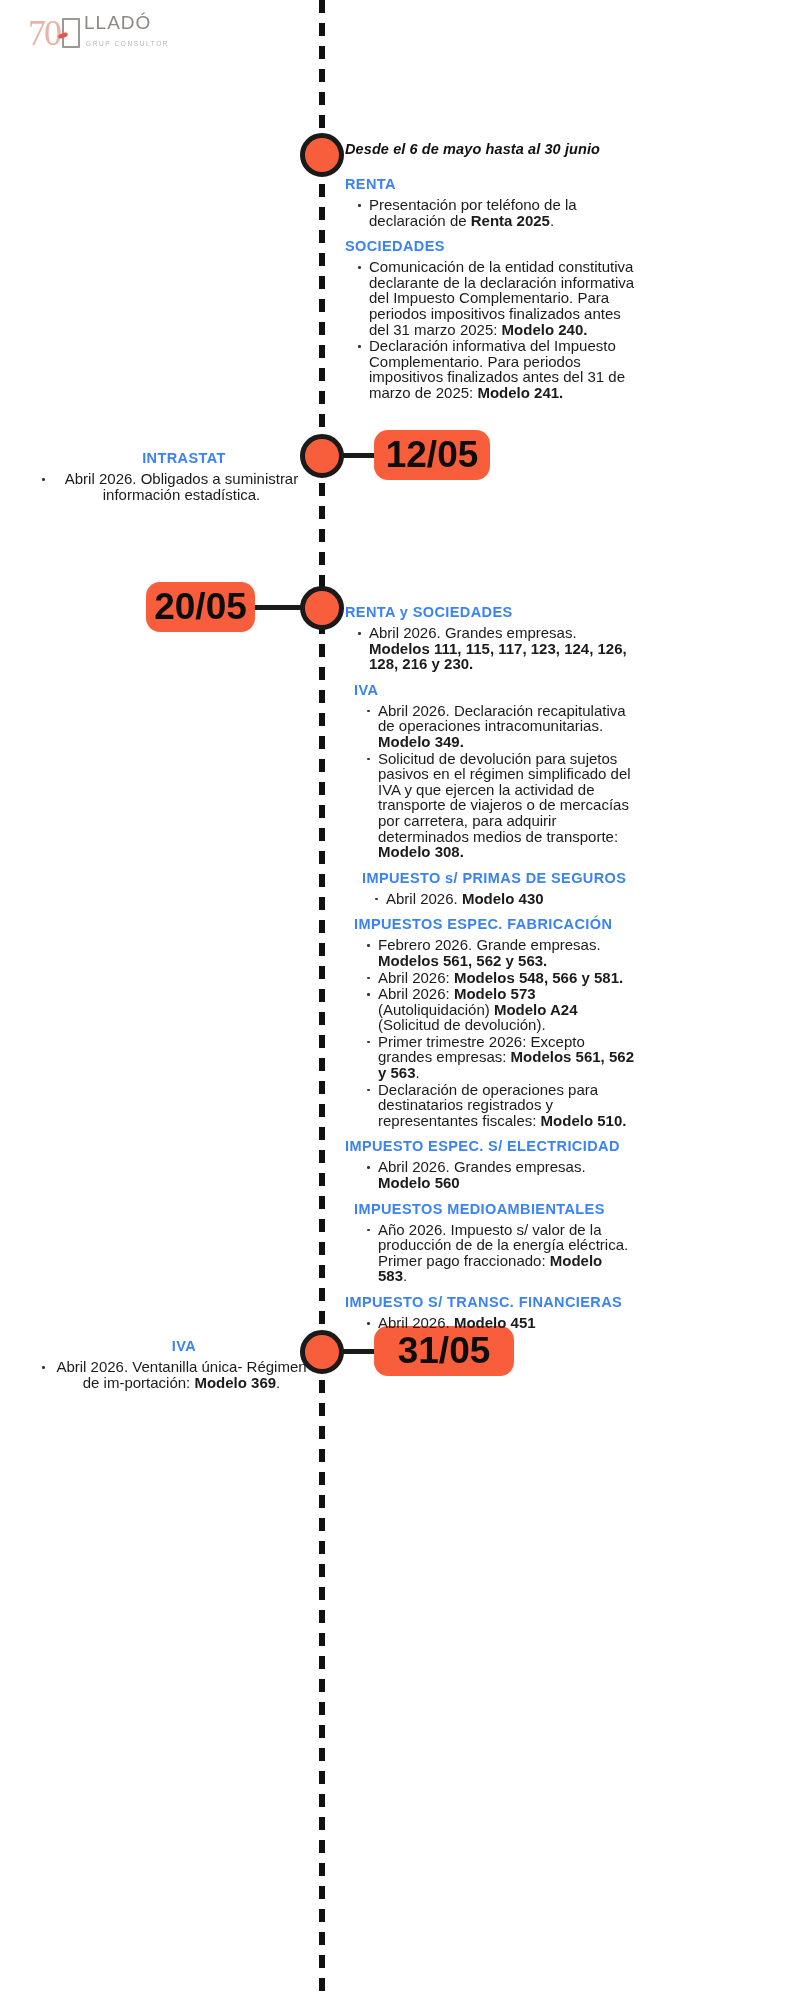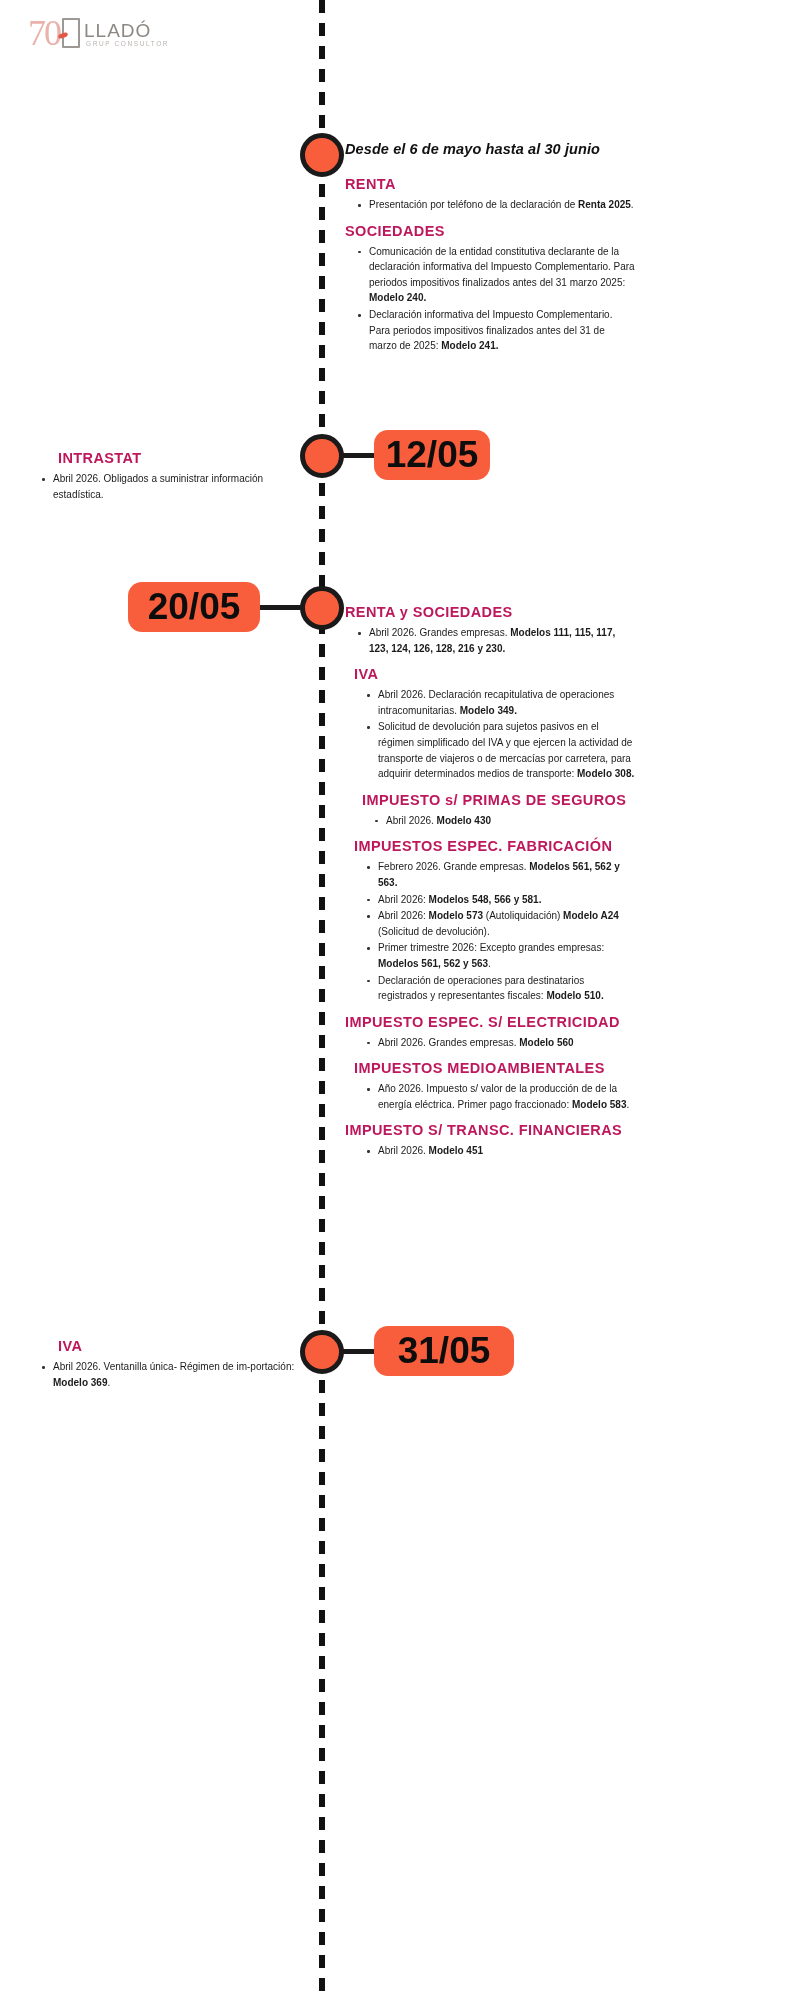--- a/index.html
+++ b/index.html
@@ -47,21 +47,21 @@
   .logo-dot {
     position: absolute;
     left: 30px; top: 23px;
     width: 10px; height: 5px;
     background: #e2594a;
     border-radius: 50%;
     transform: rotate(-20deg);
   }
   .logo-name {
     position: absolute;
-    left: 56px; top: 10px;
+    left: 56px; top: 2px;
     font-family: "Liberation Sans", sans-serif;
     font-size: 19px;
     letter-spacing: 1px;
     color: #8d8884;
   }
   .logo-sub {
     position: absolute;
     left: 58px; top: 30px;
     font-family: "Liberation Sans", sans-serif;
     font-size: 6.5px;
@@ -117,26 +117,26 @@
     color: #0d0d0d;
     letter-spacing: 0px;
   }
 
   
   .block {
     position: absolute;
     font-family: "Liberation Sans", sans-serif;
   }
   .block-right { left: 345px; width: 290px; }
-  .block-left  { width: 300px; text-align: left; }
+  .block-left  { width: 300px; text-align: center; }
 
   .heading {
     font-size: 14.5px;
     font-weight: bold;
-    color: #be185d;
+    color: #3b82f6;
     letter-spacing: 0.4px;
     line-height: 17px;
     margin-bottom: 4px;
   }
   .heading-main {
     font-size: 14.5px;
     font-weight: bold;
     color: #111111;
     letter-spacing: 0.1px;
     line-height: 18px;
@@ -144,21 +144,21 @@
   }
 
   ul.bullets {
     list-style: none;
     margin: 0 0 10px 0;
     padding: 0;
   }
   ul.bullets li {
     position: relative;
     padding-left: 15px;
-    font-size: 10px;
+    font-size: 15px;
     line-height: 15.6px;
     color: #1b1b1b;
     margin-bottom: 1px;
   }
   ul.bullets li::before {
     content: "";
     position: absolute;
     left: 4px;
     top: 7px;
     width: 2.6px;
@@ -189,21 +189,21 @@
   <div class="node" style="top:133px;"></div>
   <div class="node" style="top:434px;"></div>
   <div class="node" style="top:586px;"></div>
   <div class="node" style="top:1330px;"></div>
 
   <div class="connector" style="left:342px; top:453px; width:40px;"></div>
   <div class="connector" style="left:248px; top:605px; width:56px;"></div>
   <div class="connector" style="left:342px; top:1349px; width:40px;"></div>
 
   <div class="date-badge" style="left:374px; top:430px; width:116px; height:50px;text-align:right;">12/05</div>
-  <div class="date-badge" style="left:128px; top:582px; width:132px; height:50px;">20/05</div>
+  <div class="date-badge" style="left:146px; top:582px; width:109px; height:50px;">20/05</div>
   <div class="date-badge" style="left:374px; top:1326px; width:140px; height:50px;">31/05</div>
 
   <div class="block block-right" style="top:140px;">
     <div class="heading-main" style="margin-bottom:18px;">Desde el 6 de mayo hasta al 30 junio</div>
 
     <div class="group">
       <div class="heading">RENTA</div>
       <ul class="bullets indent">
         <li><span>Presentación por teléfono de la declaración de </span><b>Renta 2025</b><span>.</span></li>
       </ul>

